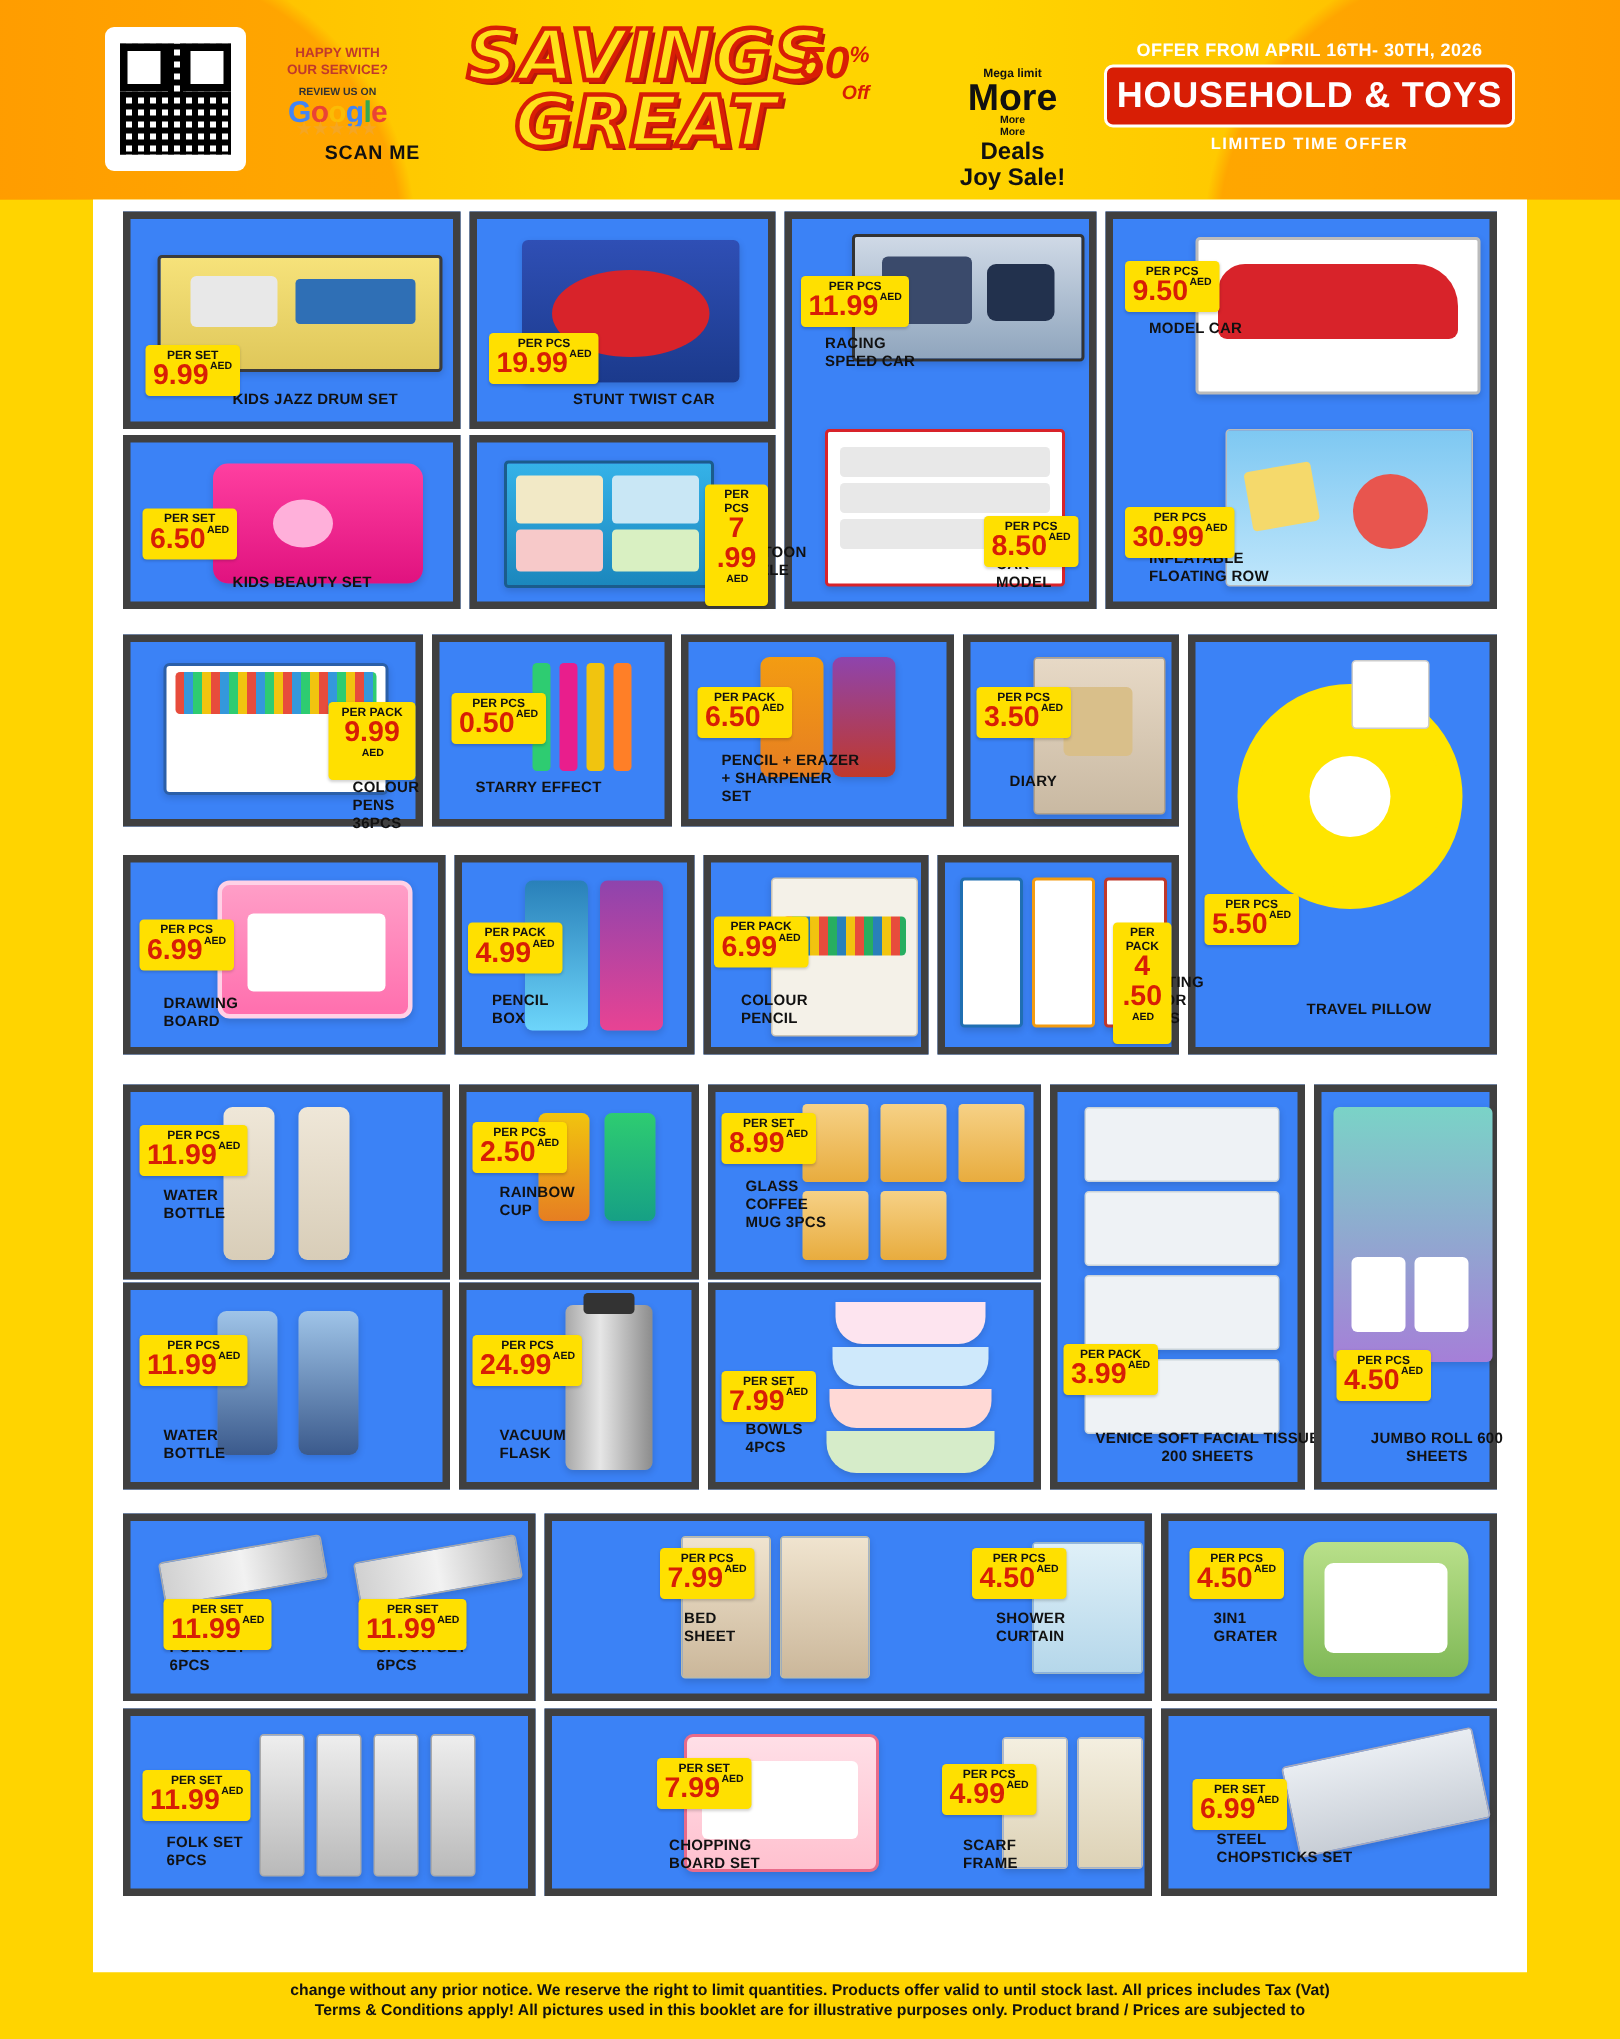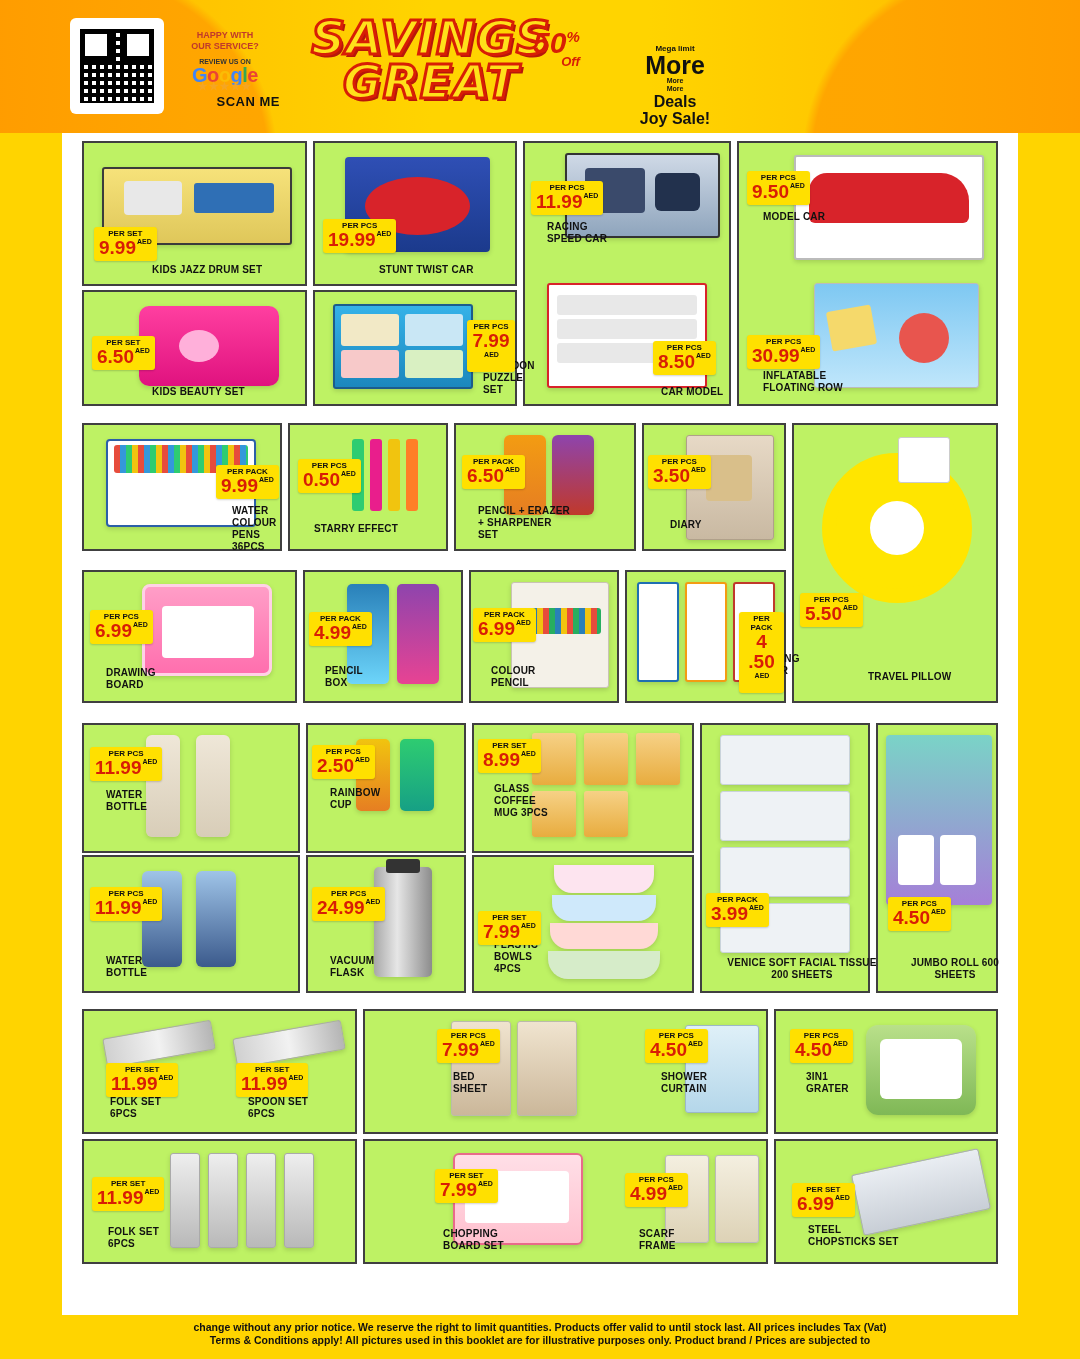--- a/index.html
+++ b/index.html
@@ -99,21 +99,21 @@
     font-size:24px; padding:5px 0; letter-spacing:.5px;
   }
   .offer-sub { font-size:11px; margin-top:5px; letter-spacing:1px;}
 
   
   .page {
     position:absolute; left:62px; top:133px; width:956px; height:1182px;
     background:#fff;
   }
   .cell {
-    border:2px solid #404040; background:#bef264; position:relative;
+    border:5px solid #404040; background:#3b82f6; position:relative;
   }
   .prod-name {
     position:absolute; font-size:10px; font-weight:bold; color:#111; line-height:12px;
     text-transform:uppercase; letter-spacing:.2px;margin-left:16px;
   }
 
   
   .tag {
     position:absolute; background:#ffe000; border-radius:3px;
     padding:2px 5px 3px 5px; text-align:center; z-index:5;
@@ -166,20 +166,25 @@
 
   <div class="mega">
     <div class="m1">Mega limit</div>
     <div class="m2">More</div>
     <div class="m3">More</div>
     <div class="m3">More</div>
     <div class="m4">Deals</div>
     <div class="m5">Joy Sale!</div>
   </div>
 
+  <div class="offer-box">
+    <div class="offer-date">OFFER FROM APRIL 16TH- 30TH, 2026</div>
+    <div class="offer-title">HOUSEHOLD &amp; TOYS</div>
+    <div class="offer-sub">LIMITED TIME OFFER</div>
+  </div>
 </div>
 
 <div class="page">
 
   <div class="cell" style="position:absolute;left:20px;top:8px;width:225px;height:145px;">
     <div class="art box-shadow" style="left:18px;top:24px;width:190px;height:78px;background:linear-gradient(180deg,#f6e27a,#dfc75a);border:2px solid #3b3b3b;"></div>
     <div class="art" style="left:40px;top:38px;width:58px;height:34px;background:#e8e8e8;border-radius:4px;"></div>
     <div class="art" style="left:110px;top:40px;width:80px;height:30px;background:#2f6fb5;border-radius:3px;"></div>
     <div class="tag" style="left:10px;top:84px;">
       <span class="per">PER SET</span>

